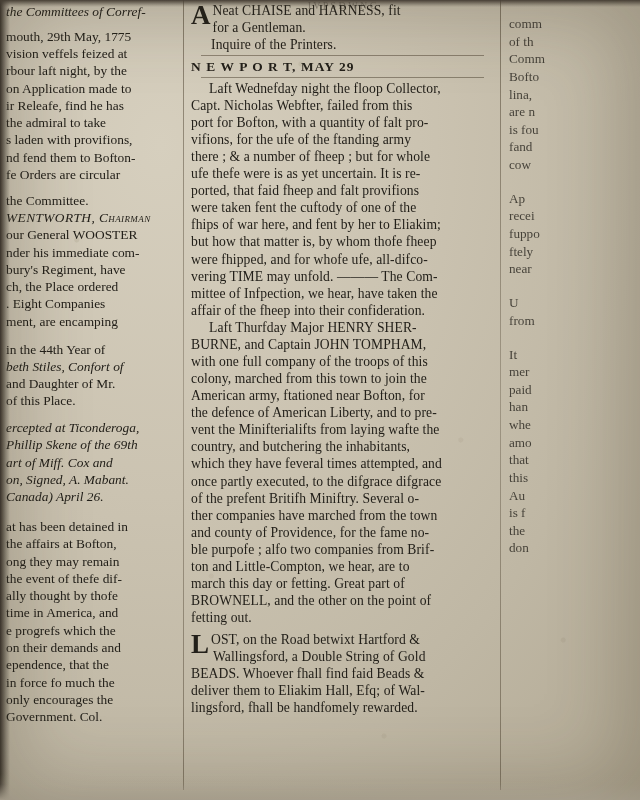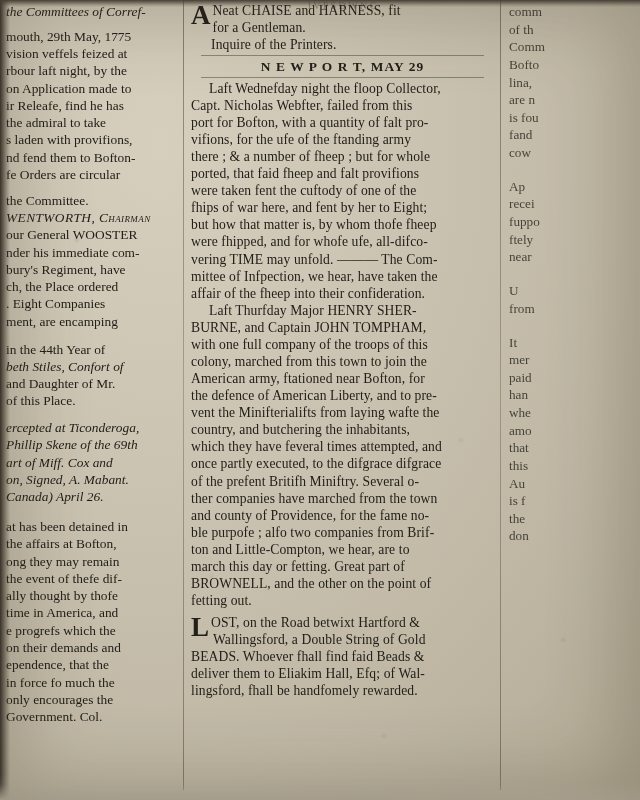--- a/index.html
+++ b/index.html
@@ -108,30 +108,31 @@
     letter-spacing: .1px;
   }
 
   
   .col-right {
     left: 503px;
     width: 137px;
     padding: 4px 3px 0 6px;
     box-sizing: border-box;
     overflow: hidden;
+    margin-top: 12px;
   }
   .col-right .ln {
     font-size: 13.2px;
     margin-bottom: 2.2px;
   }
 
   .it { font-style: italic; }
   .sc { font-variant: small-caps; letter-spacing: .4px; }
   .hd {
-    text-align: center;
+    text-align: left;
     font-weight: bold;
     letter-spacing: 1.1px;
     font-size: 13.4px;
     margin: 3px 0 2px;
   }
   .hdrule {
     height: 1px;
     background: rgba(60,48,30,.45);
     margin: 2px 10px 3px;
   }
@@ -224,23 +225,24 @@
     <div class="hdrule"></div>
     <div class="hd">N E W P O R T,   MAY 29</div>
     <div class="hdrule"></div>
 
     <div>
       <div class="ln" style="text-indent:18px">Laft Wednefday night the floop Collector,</div>
       <div class="ln">Capt.  Nicholas Webfter, failed  from this</div>
       <div class="ln">port for Bofton, with a quantity of falt pro-</div>
       <div class="ln">vifions,  for  the  ufe  of  the  ftanding  army</div>
       <div class="ln">there ;  &amp; a number of fheep ;  but for whole</div>
+      <div class="ln">ufe thefe were is as yet uncertain.    It is re-</div>
       <div class="ln">ported,  that faid fheep and falt provifions</div>
       <div class="ln">were taken fent the cuftody of  one of  the</div>
-      <div class="ln">fhips of war here, and fent by her to Eight;</div>
+      <div class="ln">fhips of war here, and fent by her to Eliakim;</div>
       <div class="ln">but how that matter is, by whom thofe fheep</div>
       <div class="ln">were fhipped, and for whofe ufe, all-difco-</div>
       <div class="ln">vering TIME may unfold.  ——— The Com-</div>
       <div class="ln">mittee of Infpection, we hear, have taken the</div>
       <div class="ln">affair of the fheep into their confideration.</div>
     </div>
 
     <div>
       <div class="ln" style="text-indent:18px">Laft Thurfday Major HENRY SHER-</div>
       <div class="ln">BURNE, and Captain JOHN TOMPHAM,</div>

